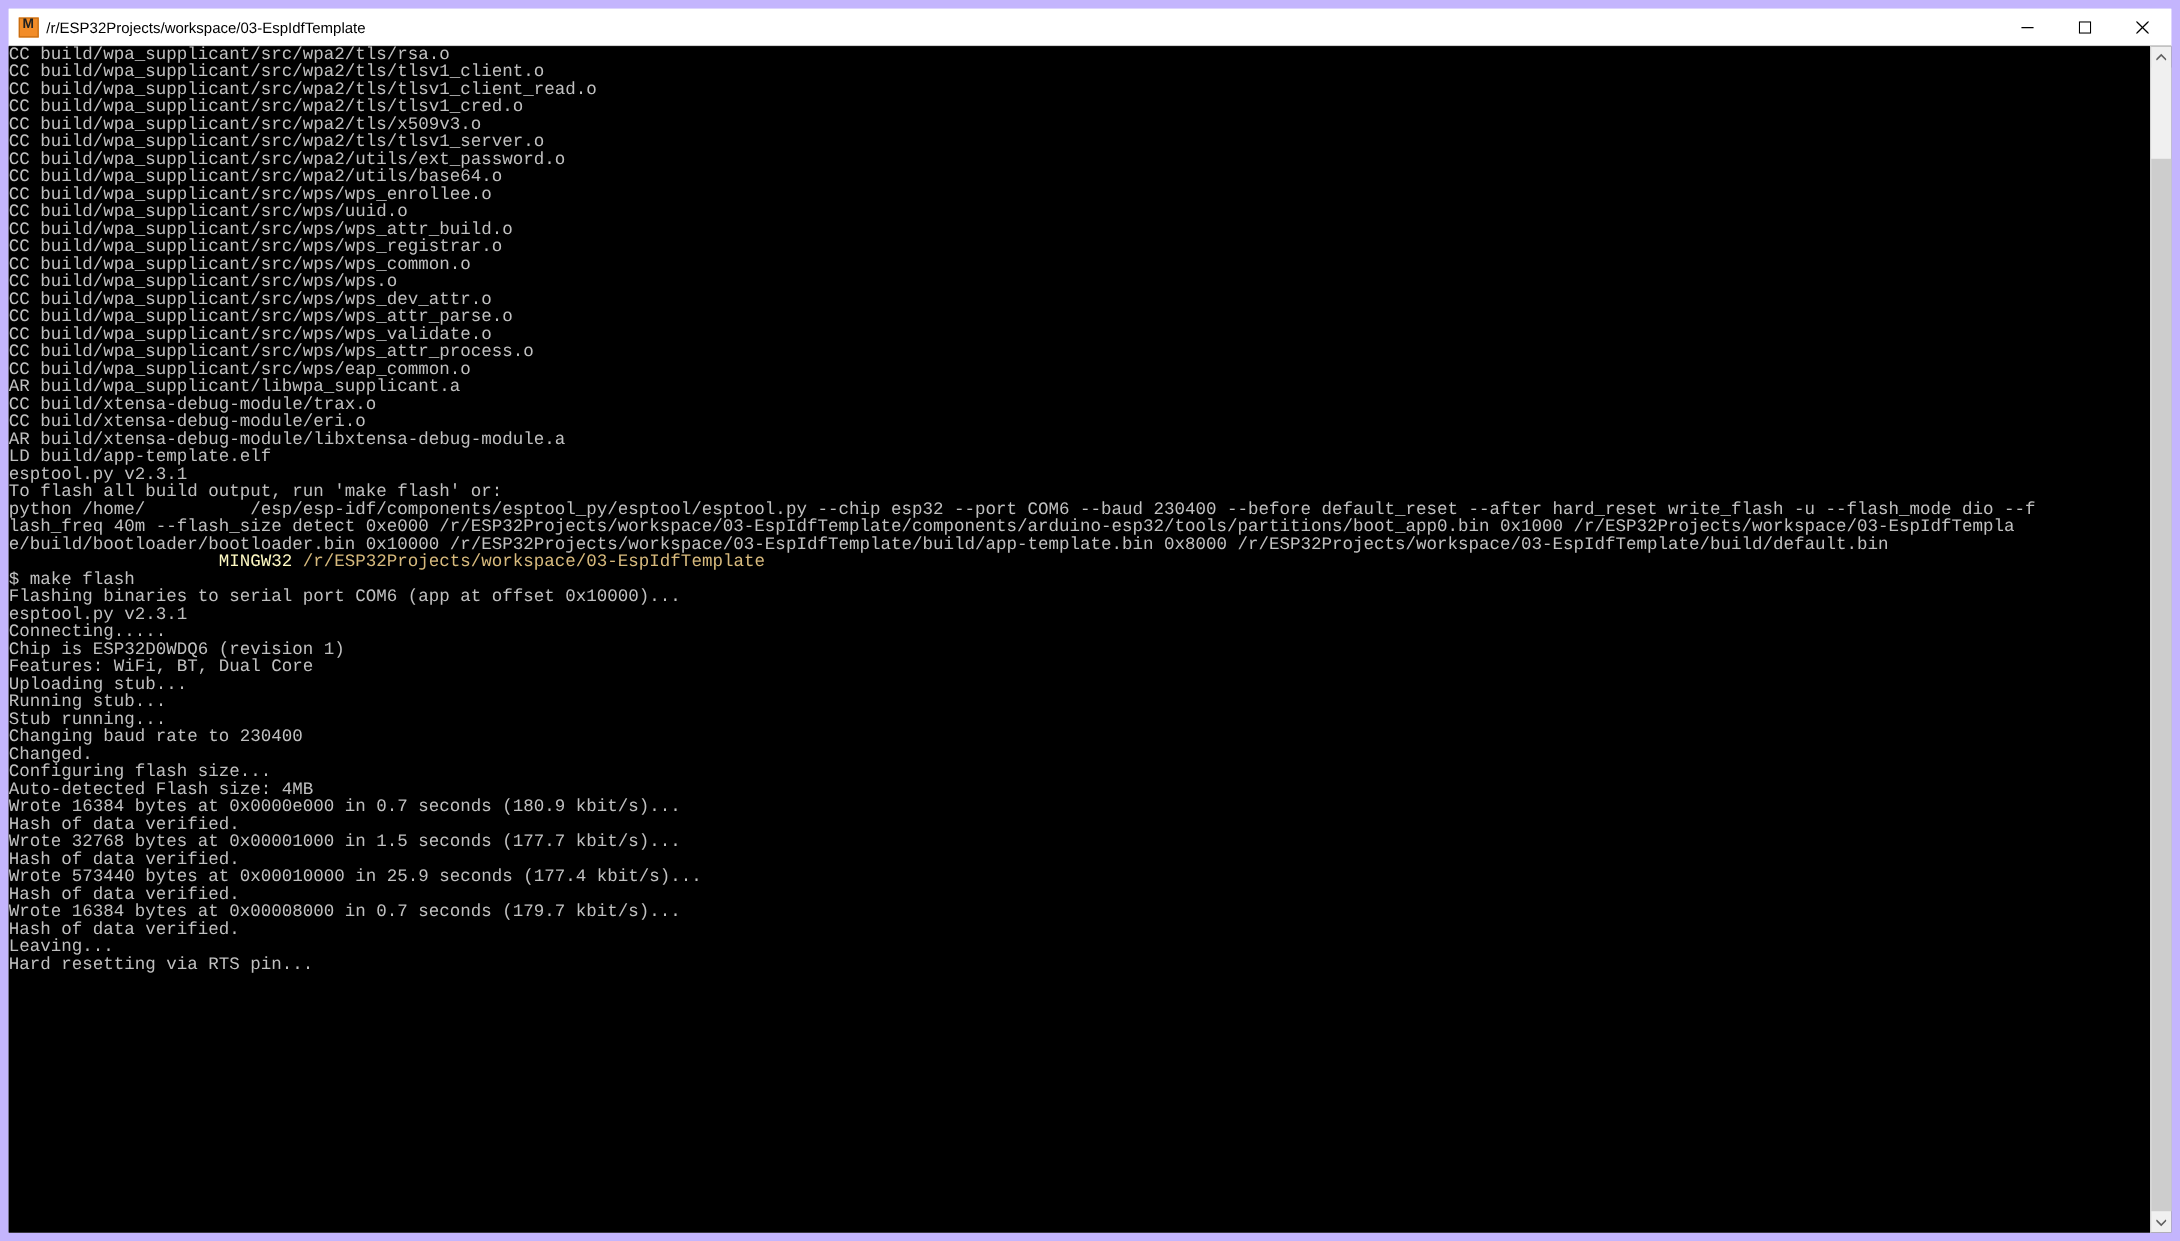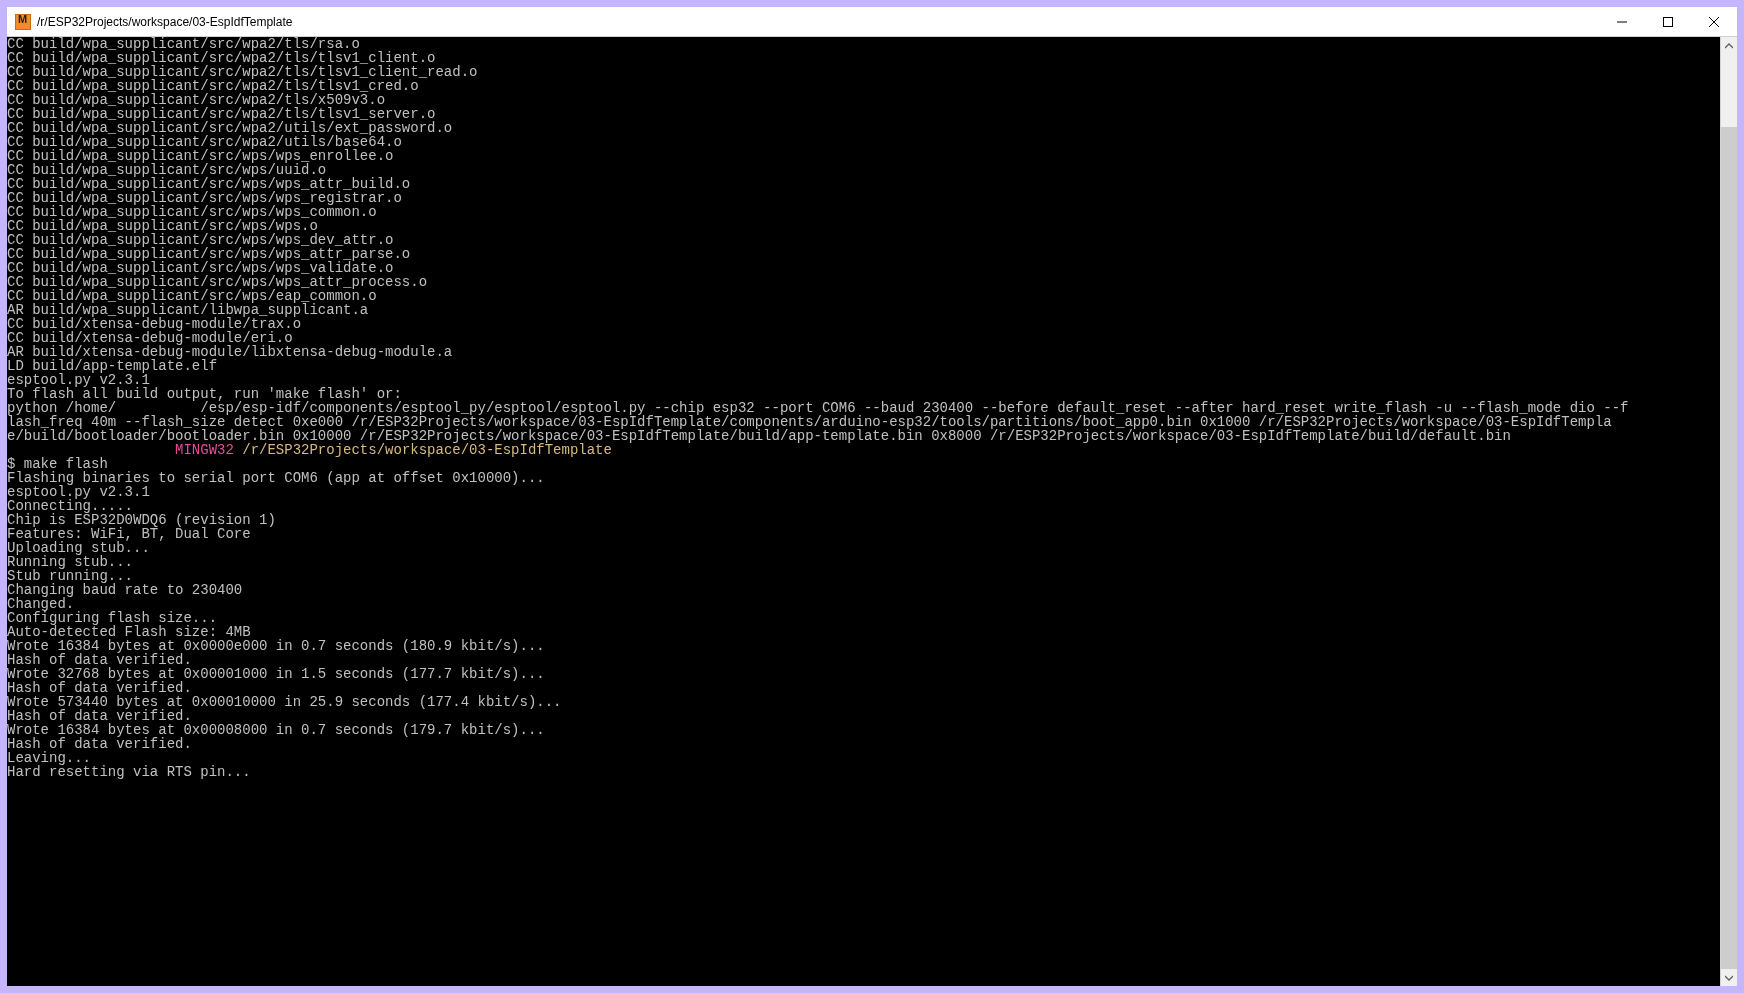--- a/index.html
+++ b/index.html
@@ -10,21 +10,21 @@
 .titlebar-icon::after { content: "M"; position: absolute; top: -2px; left: 2px; font-size: 11px; font-weight: bold; color: #222; }
 .titlebar-text { flex: 0 0 auto; font-size: 12px; color: #000; }
 .titlebar-spacer { flex: 1; }
 .win-btn { width: 46px; height: 29px; display: flex; align-items: center; justify-content: center; color: #000; }
 .win-btn svg { width: 10px; height: 10px; }
 
 .client-area { flex: 1; display: flex; background: #000; min-height: 0; }
 .terminal { flex: 1; background: #000; color: #c0c0c0; font-family: Consolas, "Courier New", monospace; font-size: 14px; line-height: 14px; white-space: pre; overflow: hidden; padding: 0; letter-spacing: 0; }
 .terminal .line { white-space: pre; }
 .gr { color: #4ec94e; }
-.mg { color: #ec4899; }
+.mg { color: #fef9c3; }
 .ye { color: #d7ba7d; }
 
 .vscroll { width: 17px; background: #f0f0f0; display: flex; flex-direction: column; border-left: 1px solid #d4d4d4; }
 .vs-btn { height: 17px; display: flex; align-items: center; justify-content: center; color: #606060; }
 .vs-btn svg { width: 8px; height: 8px; }
 .vs-track { flex: 1; position: relative; background: #f0f0f0; }
 .vs-thumb { position: absolute; left: 0; right: 0; background: #cdcdcd; }
 </style>
 </head>
 <body>

